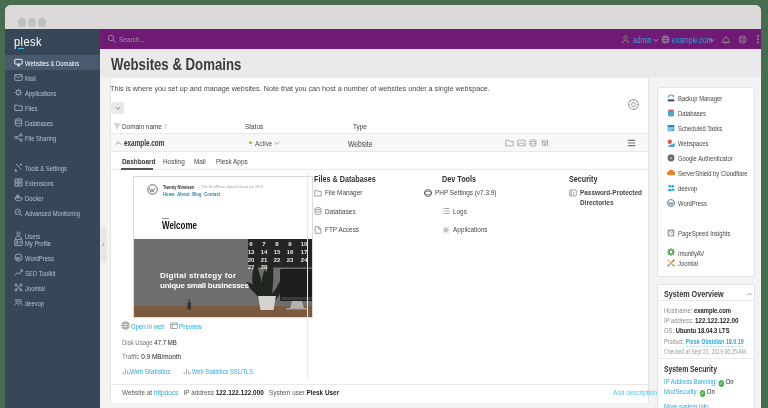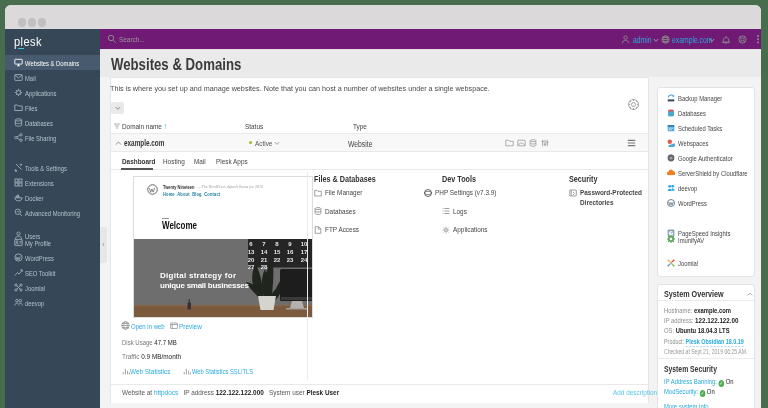--- a/index.html
+++ b/index.html
@@ -448,21 +448,21 @@
         <span class="txt">WordPress</span>
       </div>
     <div class="ritem" style="top:137.5px;">
         <svg width="8" height="8" viewBox="0 0 8 8">
           <rect x="0.6" y="0.6" width="6.8" height="6.8" rx="0.8" fill="#8ca3b0"></rect>
           <circle cx="4" cy="4.4" r="2.3" fill="#eceff1"></circle>
           <path d="M4 4.4L5.5 2.9" stroke="#4285f4" stroke-width="0.8"></path>
         </svg>
         <span class="txt">PageSpeed Insights</span>
       </div>
-    <div class="ritem" style="top:144px;text-align:center;">
+    <div class="ritem" style="top:157px;text-align:center;">
         <svg width="8" height="8" viewBox="0 0 8 8">
           <circle cx="4" cy="4" r="2.1" fill="none" stroke="#43a047" stroke-width="1.4"></circle>
           <g fill="#43a047">
             <rect x="3.3" y="0.3" width="1.4" height="1.4"></rect>
             <rect x="3.3" y="6.3" width="1.4" height="1.4"></rect>
             <rect x="0.3" y="3.3" width="1.4" height="1.4"></rect>
             <rect x="6.3" y="3.3" width="1.4" height="1.4"></rect>
             <rect x="1" y="1" width="1.3" height="1.3"></rect>
             <rect x="5.7" y="1" width="1.3" height="1.3"></rect>
             <rect x="1" y="5.7" width="1.3" height="1.3"></rect>

